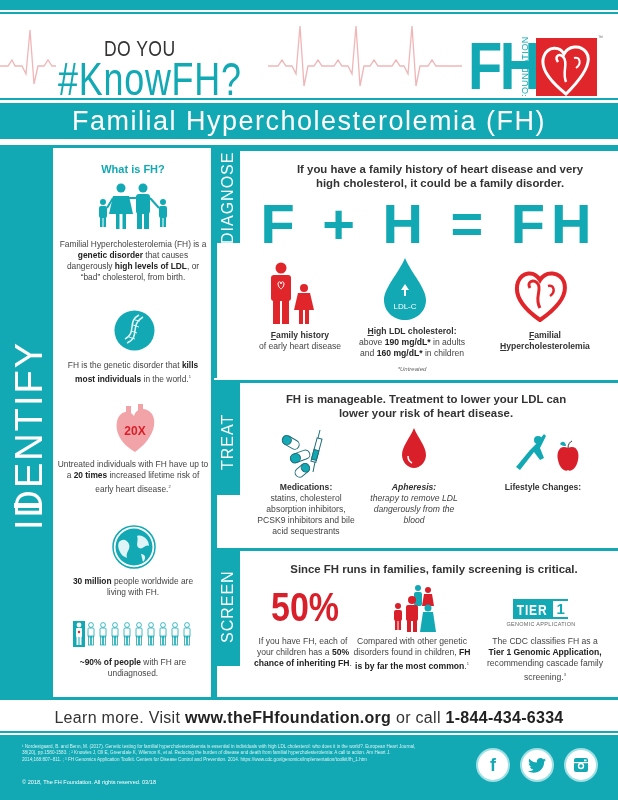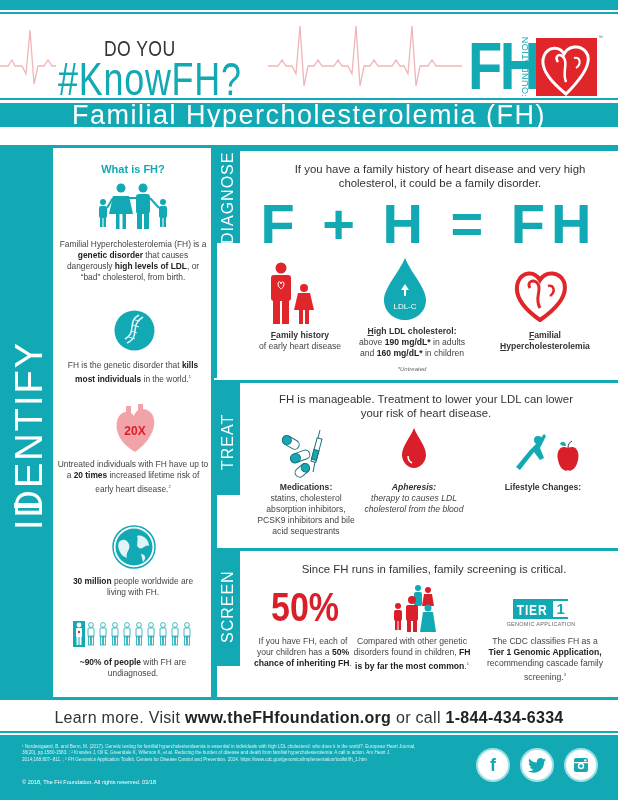--- a/index.html
+++ b/index.html
@@ -13,41 +13,41 @@
   #header { left: 0; top: 16px; width: 618px; height: 80px; background: #fff; overflow: hidden; }
   .ekg { position: absolute; top: 0; left: 0; }
   #do-you { left: 104px; top: 20px; font-family: "Liberation Sans Narrow", "Liberation Sans", sans-serif; font-size: 22px; color: #333; letter-spacing: 0.5px; transform: scaleX(0.8); transform-origin: left; }
   #know-fh { left: 58px; top: 40px; font-size: 46px; color: #13a9b4; font-weight: 300; transform: scaleX(0.78); transform-origin: left; letter-spacing: 1px; line-height: 46px; }
   #logo-fh { left: 468px; top: 20px; font-size: 66px; font-weight: bold; color: #13a9b4; line-height: 60px; transform: scaleX(0.85); transform-origin: left; letter-spacing: -3px; }
   #logo-foundation { left: 520px; top: 84px; font-size: 9px; color: #13a9b4; transform: rotate(-90deg); transform-origin: left top; letter-spacing: 0.5px; }
   #logo-heart-box { left: 536px; top: 22px; width: 61px; height: 62px; background: #e0262a; }
   #logo-tm { left: 598px; top: 18px; font-size: 5px; color: #666; }
 
   #mid-line1 { left: 0; top: 98px; width: 618px; height: 2px; background: #13a9b4; }
-  #title-bar { left: 0; top: 103px; width: 618px; height: 24px; background: #13a9b4; color: #fff; display: flex; align-items: center; justify-content: center; font-size: 27px; letter-spacing: 1.5px; font-weight: 300; }
+  #title-bar { left: 0; top: 103px; width: 618px; height: 36px; background: #13a9b4; color: #fff; display: flex; align-items: center; justify-content: center; font-size: 27px; letter-spacing: 1.5px; font-weight: 300; }
   #mid-line2 { left: 0; top: 145px; width: 618px; height: 3px; background: #13a9b4; }
 
   
   #identify-col { left: 0; top: 148px; width: 53px; height: 549px; background: #13a9b4; }
   #identify-label { left: 8px; top: 530px; color: #fff; font-size: 38px; font-weight: normal; letter-spacing: 2px; transform: rotate(-90deg); transform-origin: left top; white-space: nowrap; }
   #identify-dash { left: 14px; top: 503px; width: 28px; height: 5px; background: #fff; }
 
   #identify-panel { left: 53px; top: 152px; width: 160px; height: 542px; background: #fff; }
   #identify-border-r { left: 211px; top: 148px; width: 3px; height: 549px; background: #13a9b4; }
   .id-block { position: absolute; left: 53px; width: 160px; text-align: center; font-size: 8.4px; line-height: 11px; color: #444; }
   .id-block b { color: #222; }
   .id-heading { color: #13a9b4; font-weight: bold; font-size: 11px; }
 
   
   .sec { position: absolute; left: 214px; width: 404px; background: #fff; }
   .sec-tab { position: absolute; left: 214px; width: 26px; background: #13a9b4; }
   .sec-tab-label { position: absolute; color: #fff; font-size: 16px; letter-spacing: 1px; transform: rotate(-90deg); transform-origin: left top; white-space: nowrap; }
   .sec-border { position: absolute; left: 214px; width: 404px; height: 3px; background: #13a9b4; }
   .sec-lborder { position: absolute; left: 214px; width: 3px; background: #13a9b4; }
-  .headline { position: absolute; text-align: center; font-weight: normal; font-size: 11.4px; line-height: 14px; color: #333; }
+  .headline { position: absolute; text-align: center; font-weight: bold; font-size: 11.4px; line-height: 14px; color: #333; }
   .item { position: absolute; text-align: center; font-size: 8.6px; line-height: 11px; color: #444; }
   .item b { color: #222; }
   .item-title { font-weight: bold; color: #333; }
   .eq { position: absolute; left: 214px; width: 404px; top: 196px; text-align: center; font-size: 56px; font-weight: bold; color: #13a9b4; letter-spacing: 6px; line-height: 56px; }
   .u { text-decoration: underline; }
 
   
   #learn-line1 { left: 0; top: 697px; width: 618px; height: 3px; background: #13a9b4; }
   #learn-bar { left: 0; top: 701px; width: 618px; height: 34px; background: #fff; display: flex; align-items: center; justify-content: center; font-size: 16px; color: #333; letter-spacing: 0.3px; }
   #learn-bar b { color: #222; }
@@ -287,21 +287,21 @@
   <span class="item-title">Medications:</span><br>
   <span>statins, cholesterol absorption inhibitors, PCSK9 inhibitors and bile acid sequestrants</span>
 </div>
 
 <svg class="abs" style="left:402px; top:428px;" width="24" height="40" viewBox="0 0 24 40">
   <path d="M12 0 C16 10 24 18 24 27 C24 34 18 40 12 40 C6 40 0 34 0 27 C0 18 8 10 12 0 Z" fill="#d81f2a"></path>
   <path d="M6 28 C6 32 8 34 10 35" fill="none" stroke="#fff" stroke-width="1.5"></path>
 </svg>
 <div class="item" style="left:364px; width:100px; top:482px;font-style:italic;">
   <span class="item-title">Apheresis:</span><br>
-  <span>therapy to causes LDL cholesterol from the blood</span>
+  <span>therapy to remove LDL dangerously from the blood</span>
 </div>
 
 <svg class="abs" style="left:514px; top:434px;" width="66" height="40" viewBox="0 0 66 40">
   <g fill="#13a9b4">
     <circle cx="24" cy="6" r="4"></circle>
     <path d="M22 10 L30 0 L32 2 L26 14 L30 24 L26 26 L20 18 L6 36 L2 33 L16 16 Z"></path>
   </g>
   <path d="M54 14 C46 10 42 18 44 26 C46 36 52 38 54 36 C56 38 62 36 64 26 C66 18 62 10 54 14 Z" fill="#d81f2a"></path>
   <path d="M54 14 C54 10 56 8 58 7" fill="none" stroke="#333" stroke-width="1"></path>
   <path d="M46 10 C48 6 52 8 52 12 C50 12 48 12 46 10 Z" fill="#13a9b4"></path>

